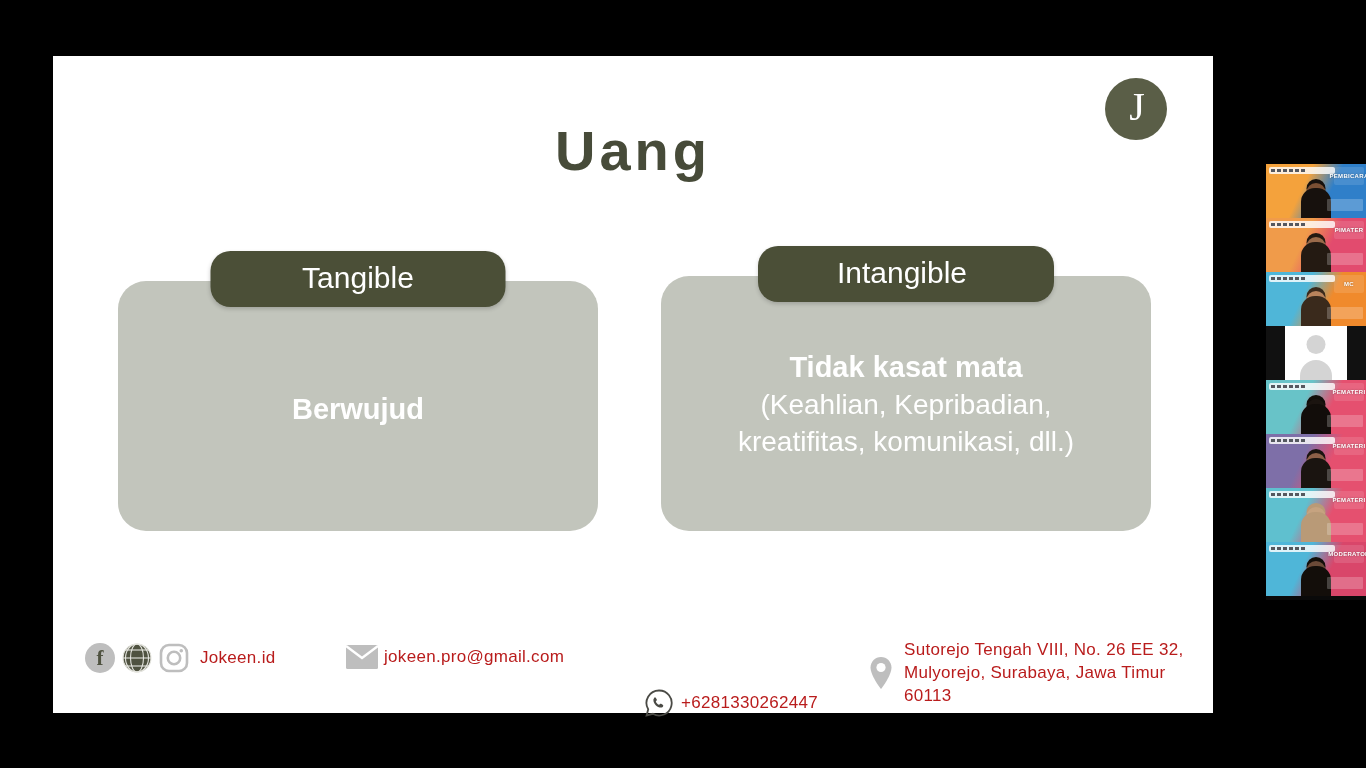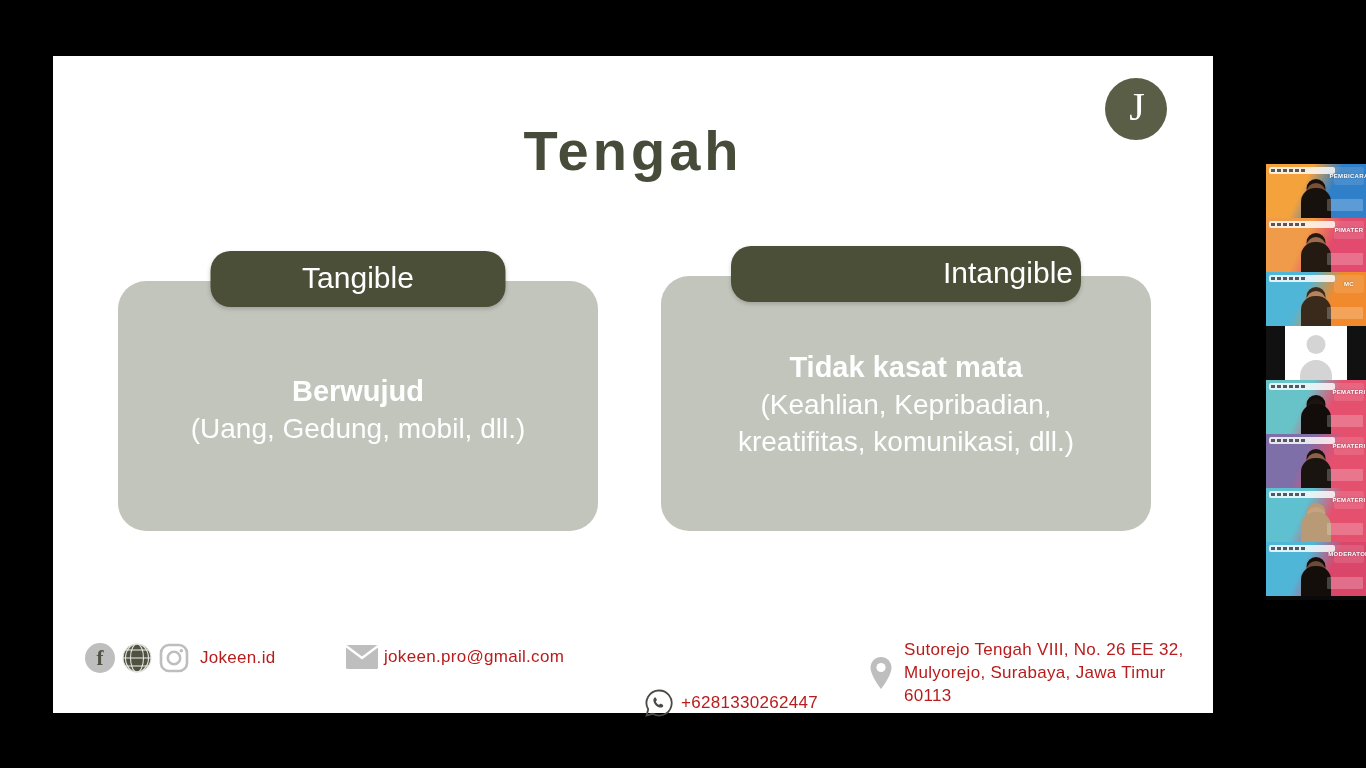--- a/index.html
+++ b/index.html
@@ -56,21 +56,21 @@
 
   .card-tab {
     position:absolute; top:0; left:50%; transform:translateX(-50%);
     background:#4B4F37; border-radius:20px;
     padding:10px 34px 12px;
     color:#ffffff; font-size:30px; font-weight:400;
     white-space:nowrap; z-index:3;
     box-shadow:0 2px 4px rgba(0,0,0,.18);
   }
   #card-left .card-tab  { width:295px; text-align:center; padding-left:0; padding-right:0; }
-  #card-right .card-tab { width:350px; text-align:right; padding-left:0; padding-right:8px; }
+  #card-right .card-tab { width:296px; text-align:center; padding-left:0; padding-right:8px; }
 
   .card-head {
     color:#ffffff; font-size:29px; font-weight:bold;
     text-align:center; line-height:1.25; margin-bottom:2px;
   }
   .card-sub {
     color:#ffffff; font-size:28px; font-weight:400;
     text-align:center; line-height:1.3;
   }
   #card-left .card-head { margin-top:8px; }
@@ -159,30 +159,29 @@
     width:32px; height:20px; border-radius:16px 16px 0 0; background:#d4d4d4;
   }
 </style>
 </head>
 <body>
 
 <div id="stage">
 
   <div id="slide">
 
-    <div id="slide-title">Tengah</div>
+    <div id="slide-title">Uang</div>
 
     <div id="logo">
       <span class="glyph">J</span>
     </div>
 
     <div id="card-left" class="card-wrap">
       <div class="card-body">
         <div class="card-head">Berwujud</div>
-        <div class="card-sub">(Uang, Gedung, mobil, dll.)</div>
       </div>
       <div class="card-tab">Tangible</div>
     </div>
 
     <div id="card-right" class="card-wrap">
       <div class="card-body">
         <div class="card-head">Tidak kasat mata</div>
         <div class="card-sub">(Keahlian, Kepribadian,</div>
         <div class="card-sub">kreatifitas, komunikasi, dll.)</div>
       </div>

